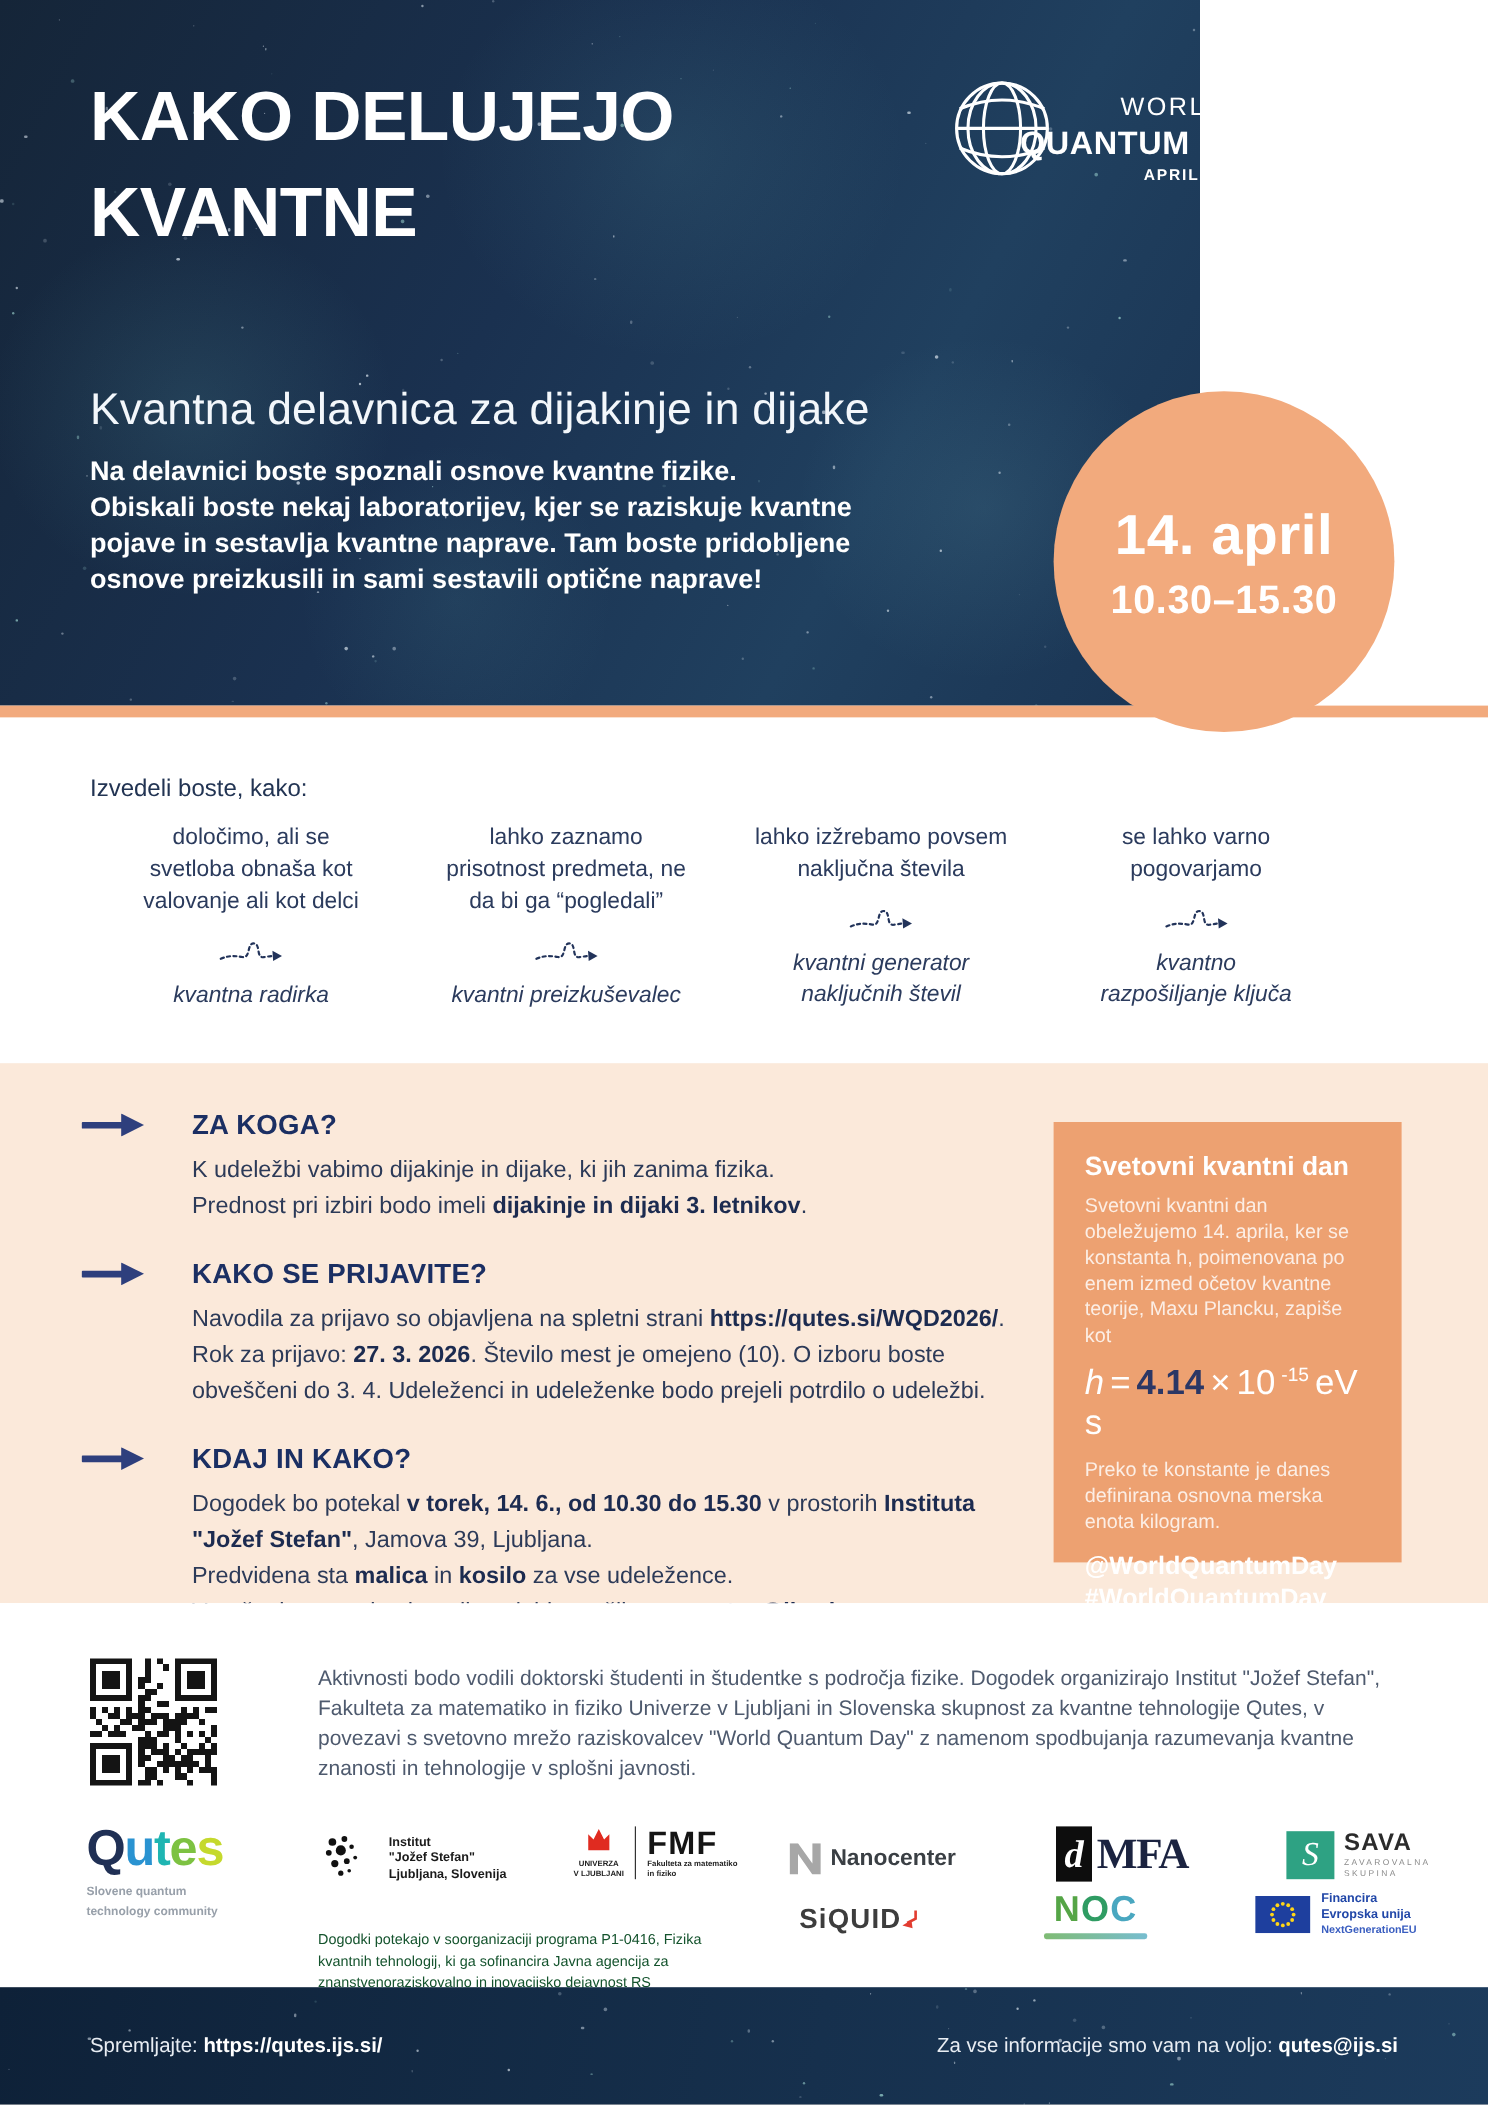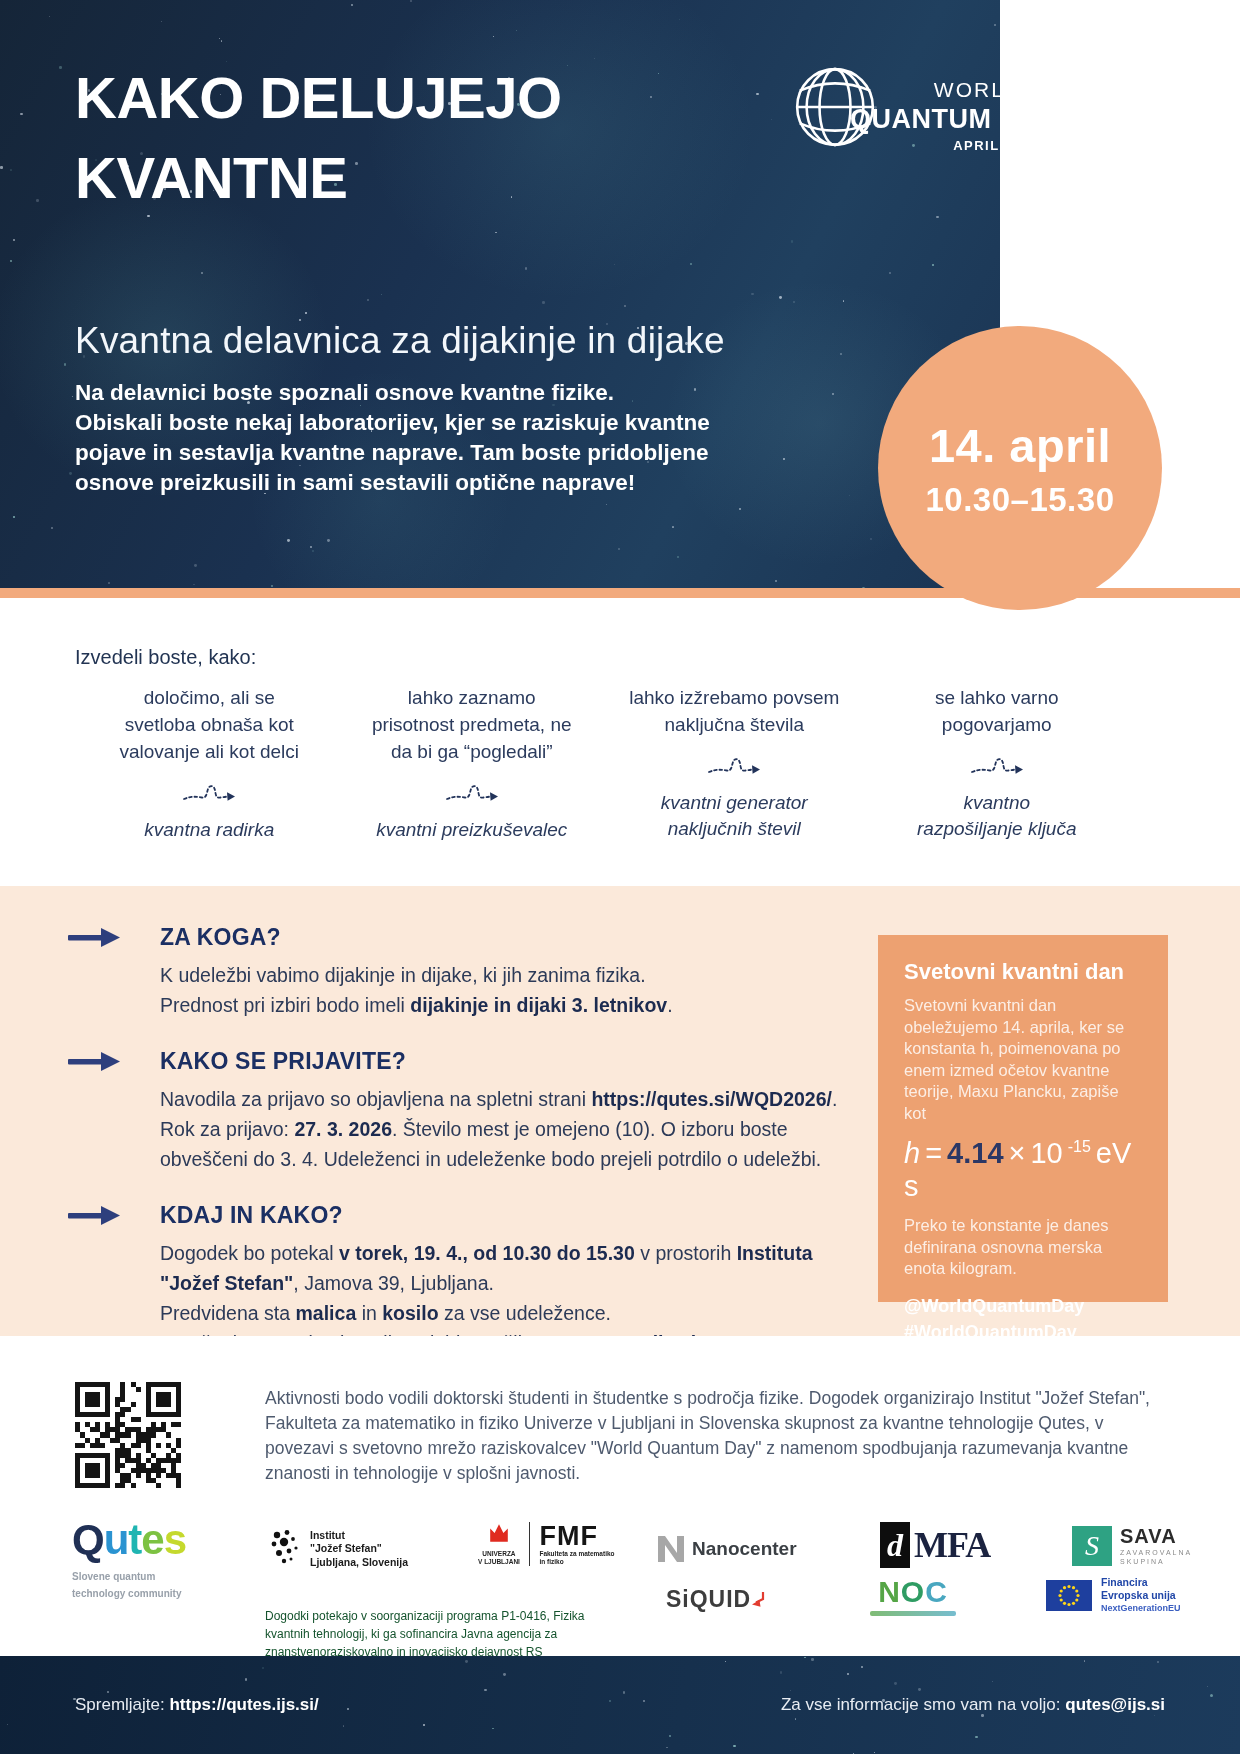--- a/index.html
+++ b/index.html
@@ -58,33 +58,33 @@
   .sec-lines b{color:#1c2b50;}
   
   .qd-box{position:absolute;left:878px;top:49px;width:290px;height:367px;background:#EDA171;
     box-sizing:border-box;padding:24px 26px 18px 26px;color:#fff;}
   .qd-title{font-size:22px;font-weight:bold;margin-bottom:10px;}
   .qd-body,.qd-foot{font-size:16.5px;line-height:21.5px;color:rgba(255,255,255,.82);}
   .qd-formula{margin:13px 0 12px 0;font-size:29px;color:#fff;}
   .qd-formula>*{margin-right:5px;}
   .qd-formula .fval{color:#2b3765;font-weight:bold;}
   .qd-formula sup{font-size:16px;}
-  .qd-social{margin-top:13px;font-size:18px;font-weight:bold;line-height:26px;}
+  .qd-social{margin-top:13px;font-size:21px;font-weight:bold;line-height:26px;}
   
   .bottom{position:absolute;top:1336px;left:0;width:1240px;height:320px;background:#fff;}
   .qr{position:absolute;left:75px;top:46px;width:106px;height:106px;}
   .about{position:absolute;left:265px;top:50px;width:890px;margin:0;font-size:17.5px;
     line-height:25px;color:#4e5a6e;}
   .logo{position:absolute;display:flex;align-items:center;}
   .lg-qutes{left:72px;top:182px;display:block;}
   .qutes-word{font-size:42px;font-weight:bold;letter-spacing:-1px;line-height:44px;}
   .qutes-word .q0{color:#203055;}.qutes-word .q1{color:#2a93d1;}.qutes-word .q2{color:#1fb5b2;}
   .qutes-word .q3{color:#7dc242;}.qutes-word .q4{color:#c5d92d;}
   .qutes-tag{margin-top:6px;font-size:10px;font-weight:bold;color:#98a0aa;line-height:17px;}
-  .lg-ijs{left:268px;top:192px;gap:8px;}
+  .lg-ijs{left:268px;top:192px;gap:22px;}
   .ijs-text{font-size:10.5px;font-weight:bold;color:#1a1a1a;line-height:13.5px;}
   .lg-fmf{left:478px;top:186px;gap:9px;align-items:stretch;}
   .fmf-left{display:flex;flex-direction:column;align-items:center;justify-content:space-between;}
   .fmf-uni{font-size:6.5px;font-weight:bold;color:#222;line-height:8px;text-align:center;}
   .fmf-div{width:1.5px;background:#333;}
   .fmf-right{display:flex;flex-direction:column;justify-content:center;}
   .fmf-acr{font-size:27px;font-weight:bold;color:#151515;letter-spacing:1px;line-height:28px;}
   .fmf-fac{font-size:6.5px;font-weight:bold;color:#222;line-height:8px;}
   .lg-nano{left:658px;top:200px;gap:8px;}
   .nano-name{font-size:19px;font-weight:bold;color:#3a3f44;}
@@ -366,21 +366,21 @@
 
   <div class="info-sec">
     <div class="sec-head">
       <svg class="sec-arrow" width="52" height="19" viewBox="0 0 52 19">
         <rect y="7" width="36" height="5.5" rx="1" fill="#2E3F7D"></rect>
         <path d="M33 0 L52 9.5 L33 19 Z" fill="#2E3F7D"></path>
       </svg>
       <h3 class="sec-title">KDAJ IN KAKO?</h3>
     </div>
     <div class="sec-lines">
-            <div class="info-line"><span>Dogodek bo potekal </span><b>v torek, 19. 4., od 10.30 do 15.30</b><span> v prostorih </span><b>Instituta "Jožef Stefan"</b><span>, Jamova 39, Ljubljana.</span></div>
+            <div class="info-line"><span>Dogodek bo potekal </span><b>v torek, 14. 6., od 10.30 do 15.30</b><span> v prostorih </span><b>Instituta "Jožef Stefan"</b><span>, Jamova 39, Ljubljana.</span></div>
             <div class="info-line"><span>Predvidena sta </span><b>malica</b><span> in </span><b>kosilo</b><span> za vse udeležence.</span></div>
             <div class="info-line"><span>Vprašanja v zvezi z dogodkom lahko pošljete na </span><b>qutes@ijs.si</b><span>.</span></div>
           </div>
   </div>
 </div>
 
     <aside class="qd-box">
       <div class="qd-title">Svetovni kvantni dan</div>
       <div class="qd-body">Svetovni kvantni dan obeležujemo 14. aprila, ker se konstanta h, poimenovana po enem izmed očetov kvantne teorije, Maxu Plancku, zapiše kot</div>
       <div class="qd-formula">

